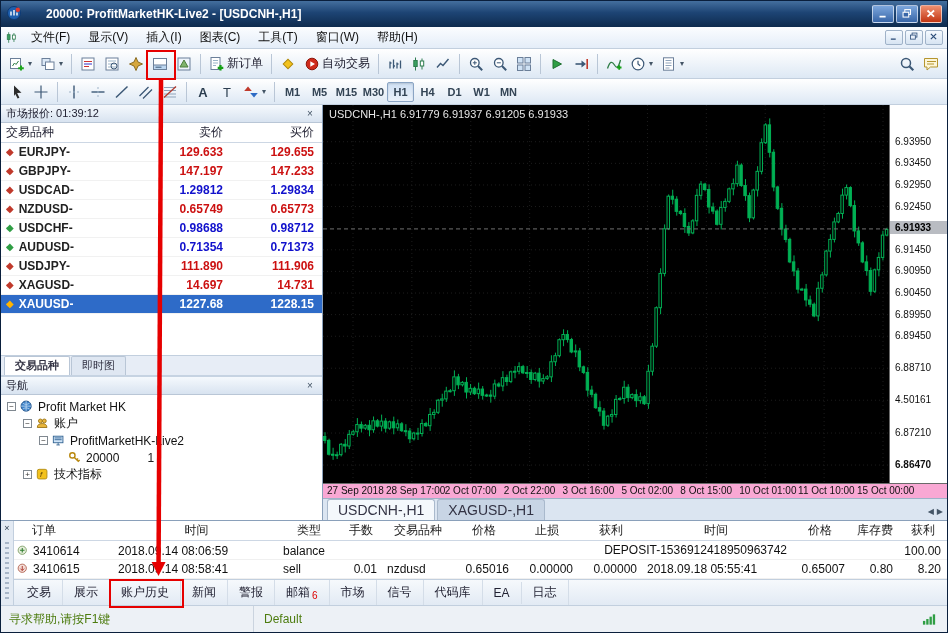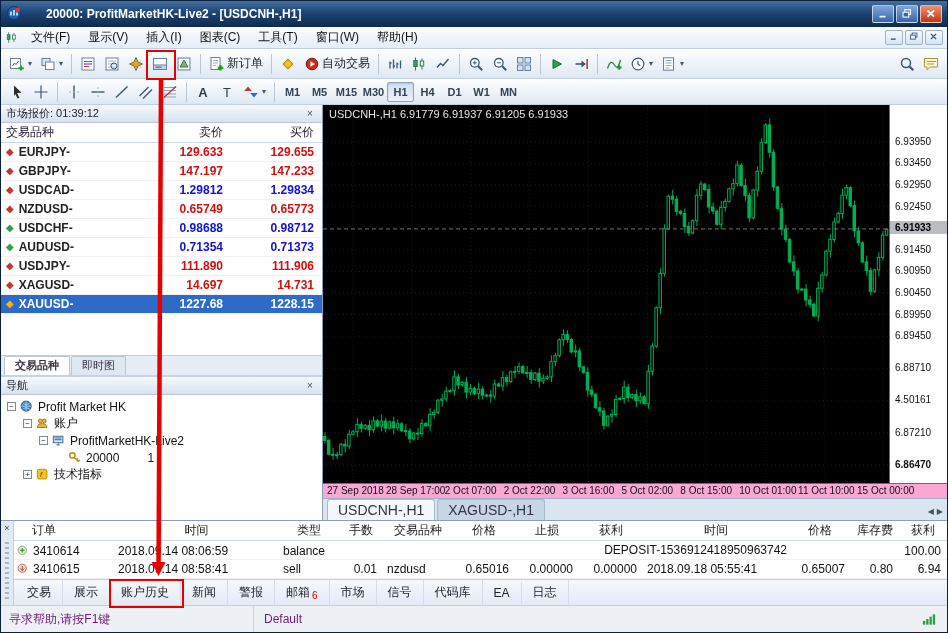--- a/index.html
+++ b/index.html
@@ -87,21 +87,21 @@
   .tcell{font-size:12px;white-space:nowrap;overflow:visible}
   .c1{display:flex;align-items:center;gap:4px;padding-left:3px}
   .num{text-align:right;padding-right:6px}
   .txt{padding-left:4px}
   .rel{position:relative;height:19px}
   .cmt{position:absolute;right:2px;top:2px;white-space:nowrap}
   .ttabs{flex:0 0 26px;background:linear-gradient(180deg,#f6f9fc,#e2eaf4);border-top:1px solid #c2cfde;display:flex;align-items:center;padding-left:2px}
   .ttab{padding:4px 11px;font-size:12px;border-right:1px solid #d4dde8;display:flex;align-items:center;color:#223;white-space:nowrap}
   .badge{color:#d00;font-size:10px;margin-left:2px;position:relative;top:3px}
   
-  .status{flex:0 0 27px;background:#edf1f6;border-top:1px solid #c2cfde;display:flex;align-items:center;font-size:12px;color:#701a75}
+  .status{flex:0 0 27px;background:#edf1f6;border-top:1px solid #c2cfde;display:flex;align-items:center;font-size:12px;color:#4d7c0f}
   .s1{flex:0 0 252px;padding-left:8px}
   .s2{flex:0 0 338px;border-left:1px solid #cbd4df;padding-left:10px;align-self:stretch;display:flex;align-items:center}
   .sspacer{flex:1}
   .sbars{display:flex;align-items:center;padding-right:10px}
   
   #overlay{position:absolute;left:0;top:0;right:0;bottom:0;pointer-events:none;z-index:50}
   .redbox{position:absolute;border:2px solid #e60000;box-sizing:border-box}
 </style>
 </head>
 <body>
@@ -1045,21 +1045,21 @@
             <div class="tcell txt">2018.09.14 08:58:41</div>
             <div class="tcell txt">sell</div>
             <div class="tcell num">0.01</div>
             <div class="tcell txt">nzdusd</div>
             <div class="tcell num">0.65016</div>
             <div class="tcell num">0.00000</div>
             <div class="tcell num">0.00000</div>
             <div class="tcell txt">2018.09.18 05:55:41</div>
             <div class="tcell num">0.65007</div>
             <div class="tcell num">0.80</div>
-            <div class="tcell num">6.94</div>
+            <div class="tcell num">8.20</div>
           </div>
         </div>
       <div class="ttabs" id="term-tabs">
           <span class="ttab">
             <span>交易</span>
           </span>
           <span class="ttab">
             <span>展示</span>
           </span>
           <span class="ttab" id="annot-tab">

